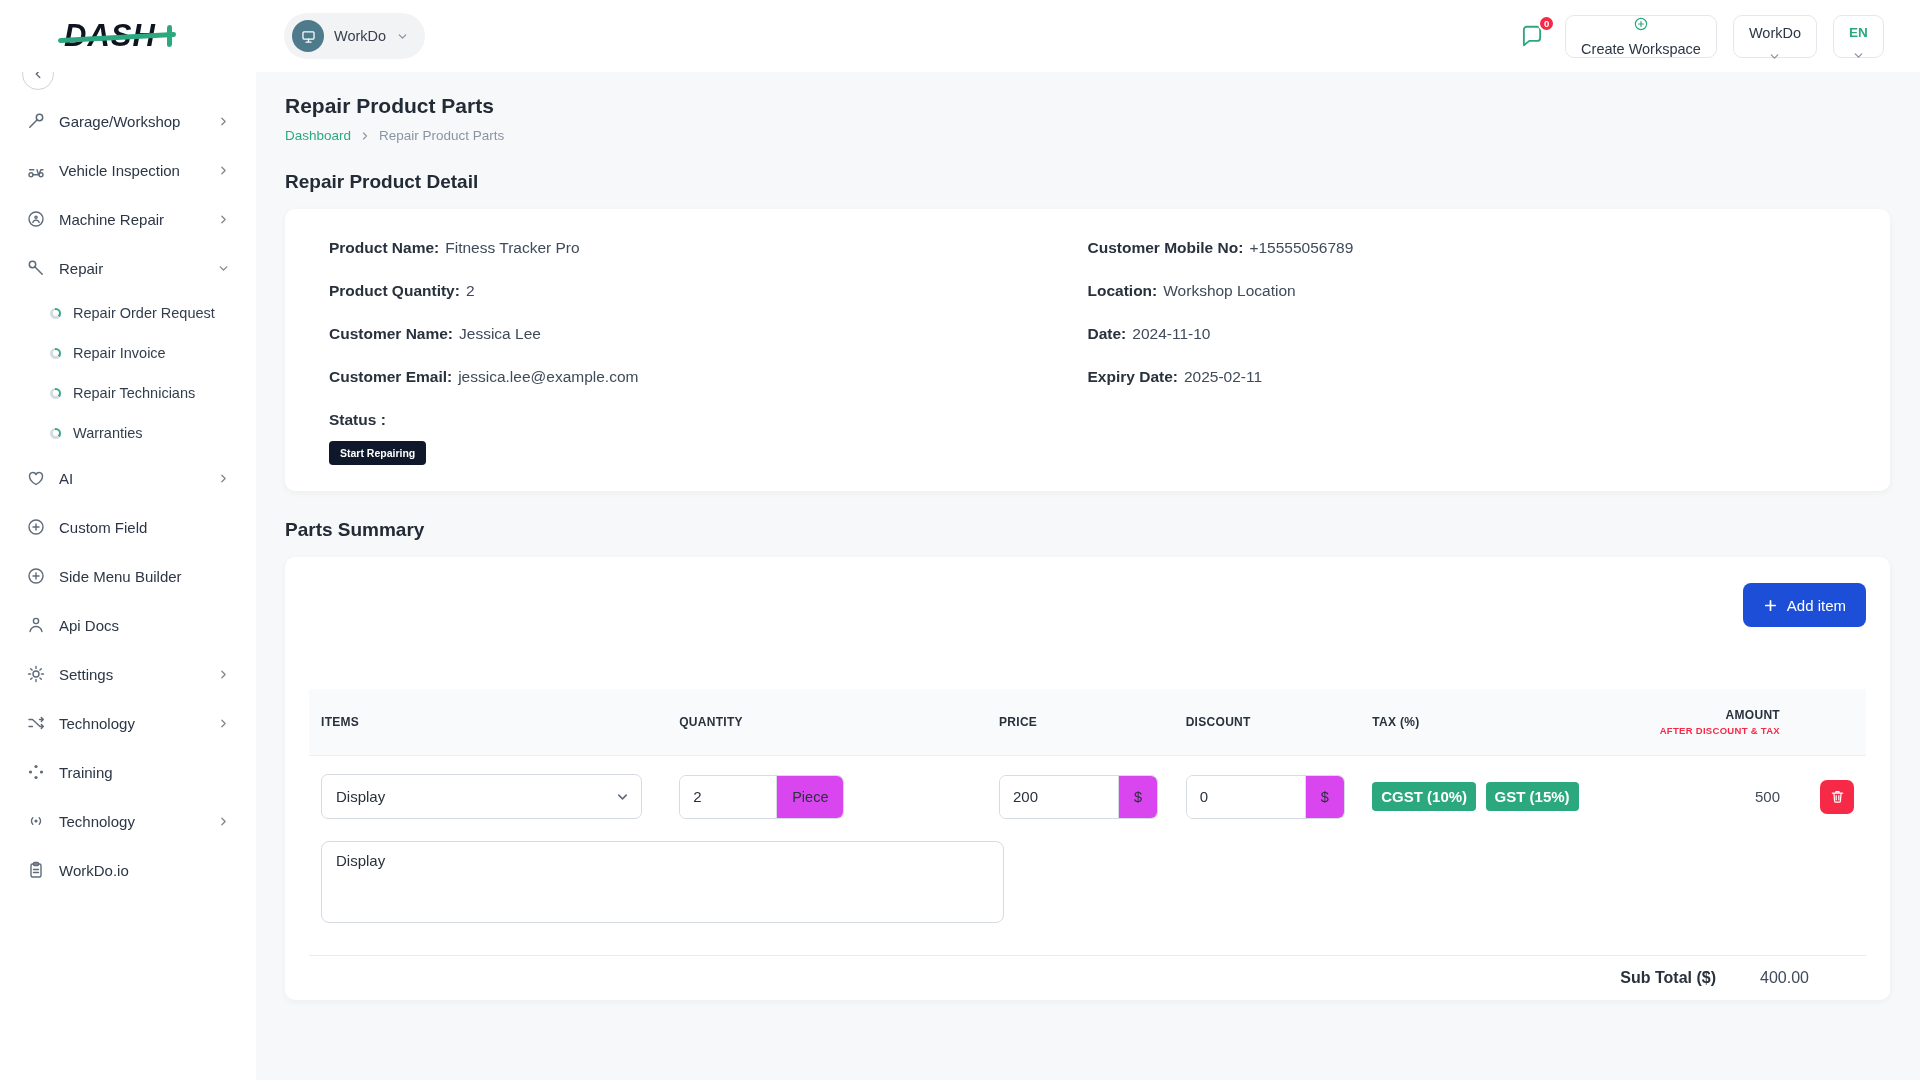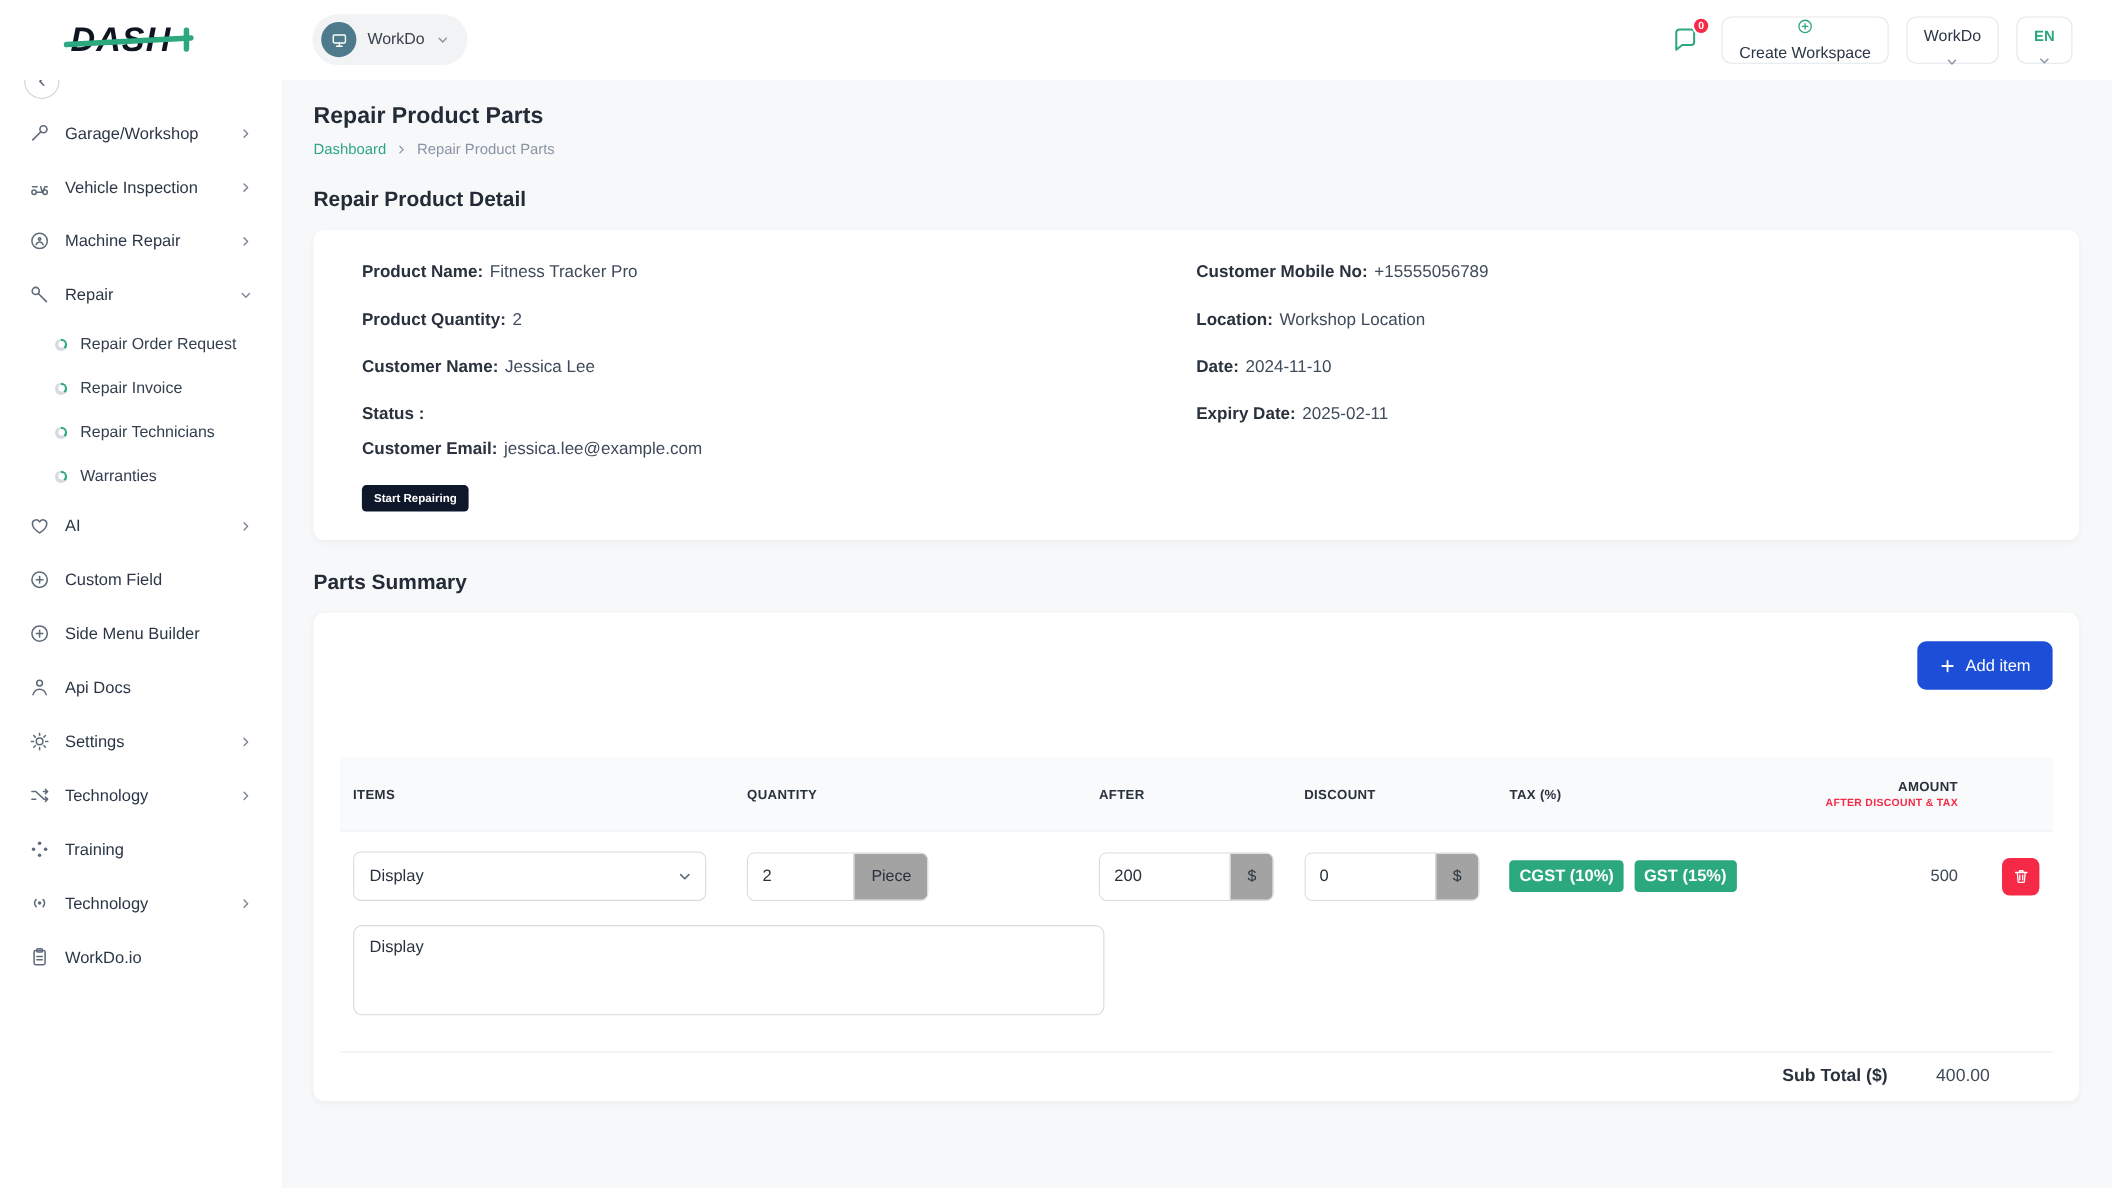--- a/index.html
+++ b/index.html
@@ -67,21 +67,21 @@
   .parts-table th { font-size:12px; font-weight:700; color:#29313d; letter-spacing:.3px; text-align:left; padding:19px 12px; border-bottom:1px solid #eef0f2; }
   .th-amount { text-align:right !important; padding-right:28px !important; }
   .amount-note { display:block; color:#f62947; font-size:9.5px; font-weight:700; margin-top:3px; white-space:nowrap; }
   .parts-table td { padding:18px 12px; vertical-align:middle; }
   .select-wrap { position:relative; width:96%; max-width:366px; }
   .item-select { width:100%; height:45px; border:1px solid #d6dce1; border-radius:7px; padding:0 36px 0 14px; font-size:15px; color:#29313d; background:#fff; appearance:none; -webkit-appearance:none; font-family:"Liberation Sans", sans-serif; cursor:pointer; }
   .select-chevron { position:absolute; right:12px; top:50%; transform:translateY(-50%); color:#5f6b7a; pointer-events:none; display:inline-flex; }
   .input-group { display:inline-flex; align-items:stretch; border:1px solid #d6dce1; border-radius:7px; overflow:hidden; height:44px; background:#fff; }
   .grp-input { border:none; outline:none; padding:0 13px; font-size:15px; color:#29313d; width:96px; font-family:"Liberation Sans", sans-serif; }
   .grp-input.money { width:118px; }
-  .grp-suffix { display:flex; align-items:center; padding:0 15px; border-left:1px solid #d6dce1; font-size:14.5px; color:#29313d; background:#a3a3a3; }
+  .grp-suffix { display:flex; align-items:center; padding:0 15px; border-left:1px solid #d6dce1; font-size:14.5px; color:#29313d; background:#d946ef; }
   .tax-pill { display:inline-block; background:#2ca87f; color:#fff; font-size:15px; font-weight:600; padding:6px 9px; border-radius:4px; margin-right:5px; white-space:nowrap; }
   .amount-cell { text-align:right; padding-right:28px !important; font-size:15px; color:#3f4a5a; }
   .action-cell { width:90px; }
   .delete-btn { width:34px; height:34px; border:none; border-radius:7px; background:#f62947; display:flex; align-items:center; justify-content:center; cursor:pointer; }
   .desc-row td { padding-top:4px; padding-bottom:24px; }
   .desc-textarea { width:683px; height:82px; border:1px solid #d6dce1; border-radius:8px; padding:10px 14px; font-size:15px; color:#29313d; resize:none; font-family:"Liberation Sans", sans-serif; outline:none; }
   .totals { margin-top:4px; }
   .totals-row { display:flex; justify-content:flex-end; align-items:center; border-top:1px solid #e9ecef; padding:13px 0; }
   .totals-label { font-weight:700; font-size:16px; color:#29313d; }
   .totals-value { min-width:150px; text-align:right; padding-right:57px; font-size:16px; color:#3f4a5a; }
@@ -374,22 +374,22 @@
     <span class="crumb-current">Repair Product Parts</span>
   </nav>
 
   <h2 class="section-heading">Repair Product Detail</h2>
 
   <section class="card detail-card">
     <div class="detail-col">
       <p class="detail-row"><span class="detail-label">Product Name:</span><span class="detail-value">Fitness Tracker Pro</span></p>
       <p class="detail-row"><span class="detail-label">Product Quantity:</span><span class="detail-value">2</span></p>
       <p class="detail-row"><span class="detail-label">Customer Name:</span><span class="detail-value">Jessica Lee</span></p>
+      <p class="detail-row"><span class="detail-label">Customer Email:</span><span class="detail-value">jessica.lee@example.com</span></p>
       <p class="detail-row" style="margin-bottom:10px;"><span class="detail-label">Status :</span></p>
-      <p class="detail-row"><span class="detail-label">Customer Email:</span><span class="detail-value">jessica.lee@example.com</span></p>
       <span class="status-badge">Start Repairing</span>
     </div>
     <div class="detail-col">
       <p class="detail-row"><span class="detail-label">Customer Mobile No:</span><span class="detail-value">+15555056789</span></p>
       <p class="detail-row"><span class="detail-label">Location:</span><span class="detail-value">Workshop Location</span></p>
       <p class="detail-row"><span class="detail-label">Date:</span><span class="detail-value">2024-11-10</span></p>
       <p class="detail-row"><span class="detail-label">Expiry Date:</span><span class="detail-value">2025-02-11</span></p>
     </div>
   </section>
 
@@ -412,21 +412,21 @@
           <col style="width:12%">
           <col style="width:12%">
           <col style="width:19%">
           <col>
           <col style="width:90px">
       </colgroup>
       <thead>
         <tr>
           <th>ITEMS</th>
           <th>QUANTITY</th>
-          <th>AFTER</th>
+          <th>PRICE</th>
           <th>DISCOUNT</th>
           <th>TAX (%)</th>
           <th class="th-amount">
             <span>AMOUNT</span>
             <span class="amount-note">AFTER DISCOUNT &amp; TAX</span>
           </th>
           <th></th>
         </tr>
       </thead>
       <tbody>

